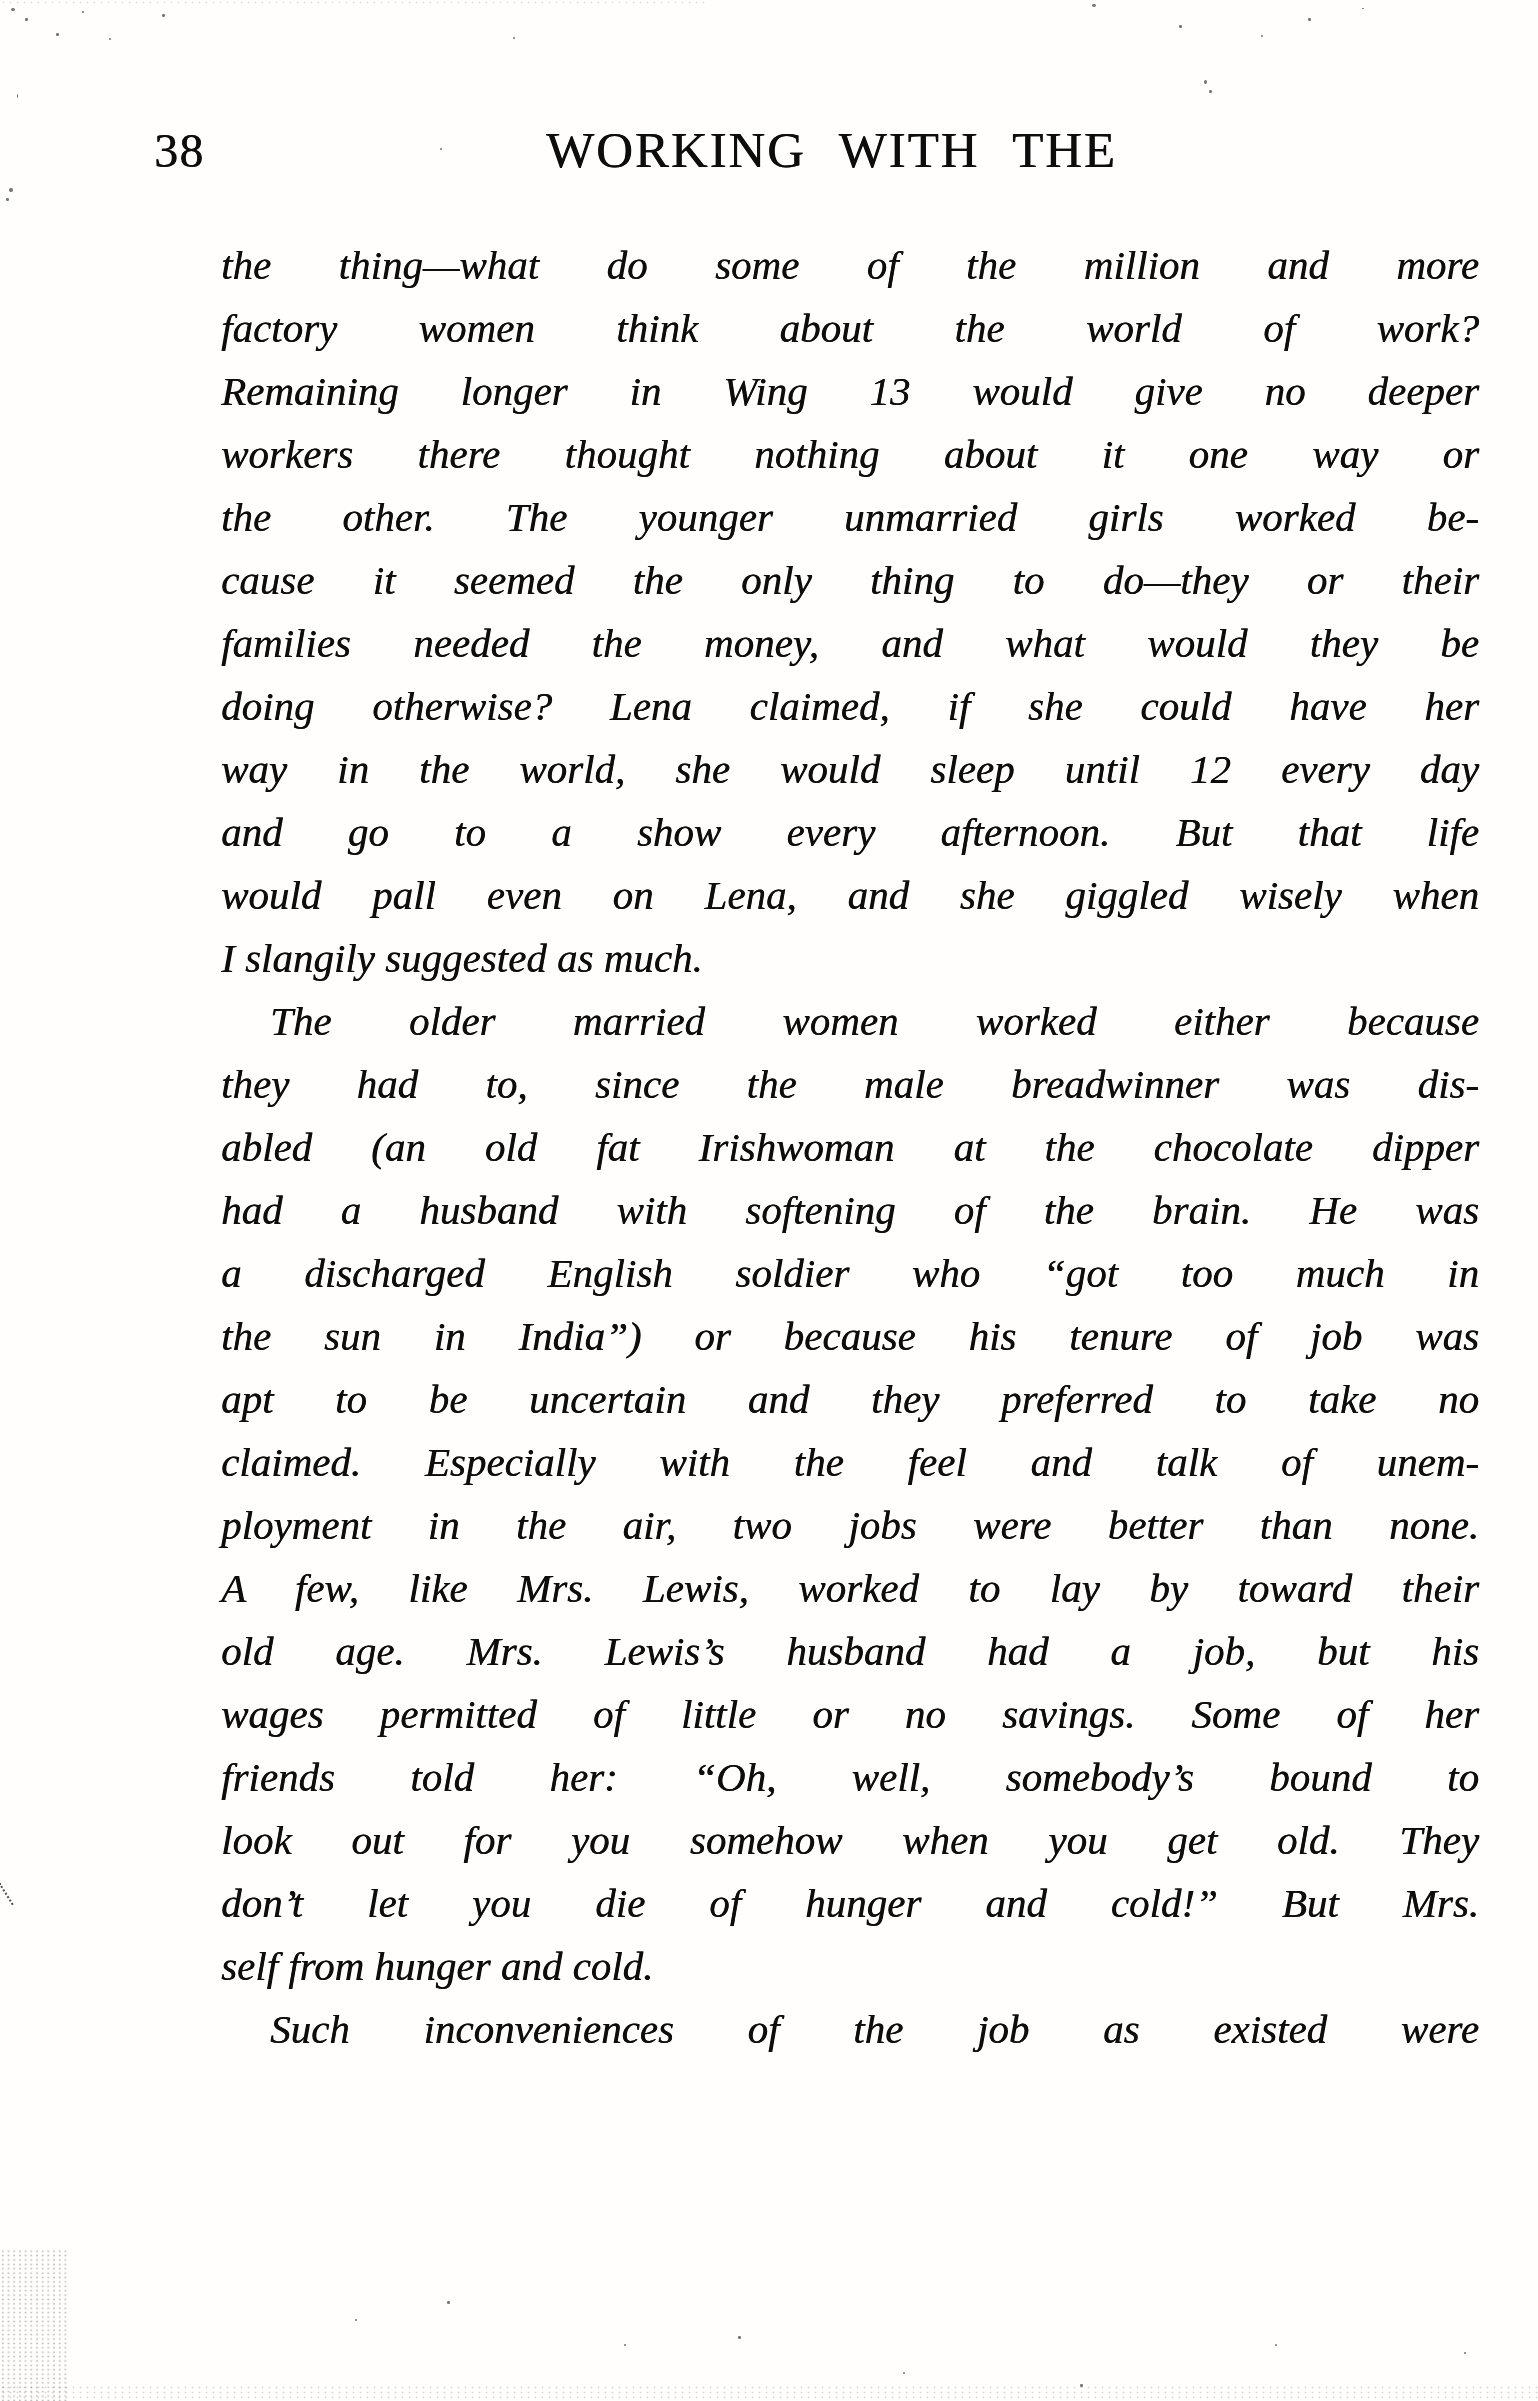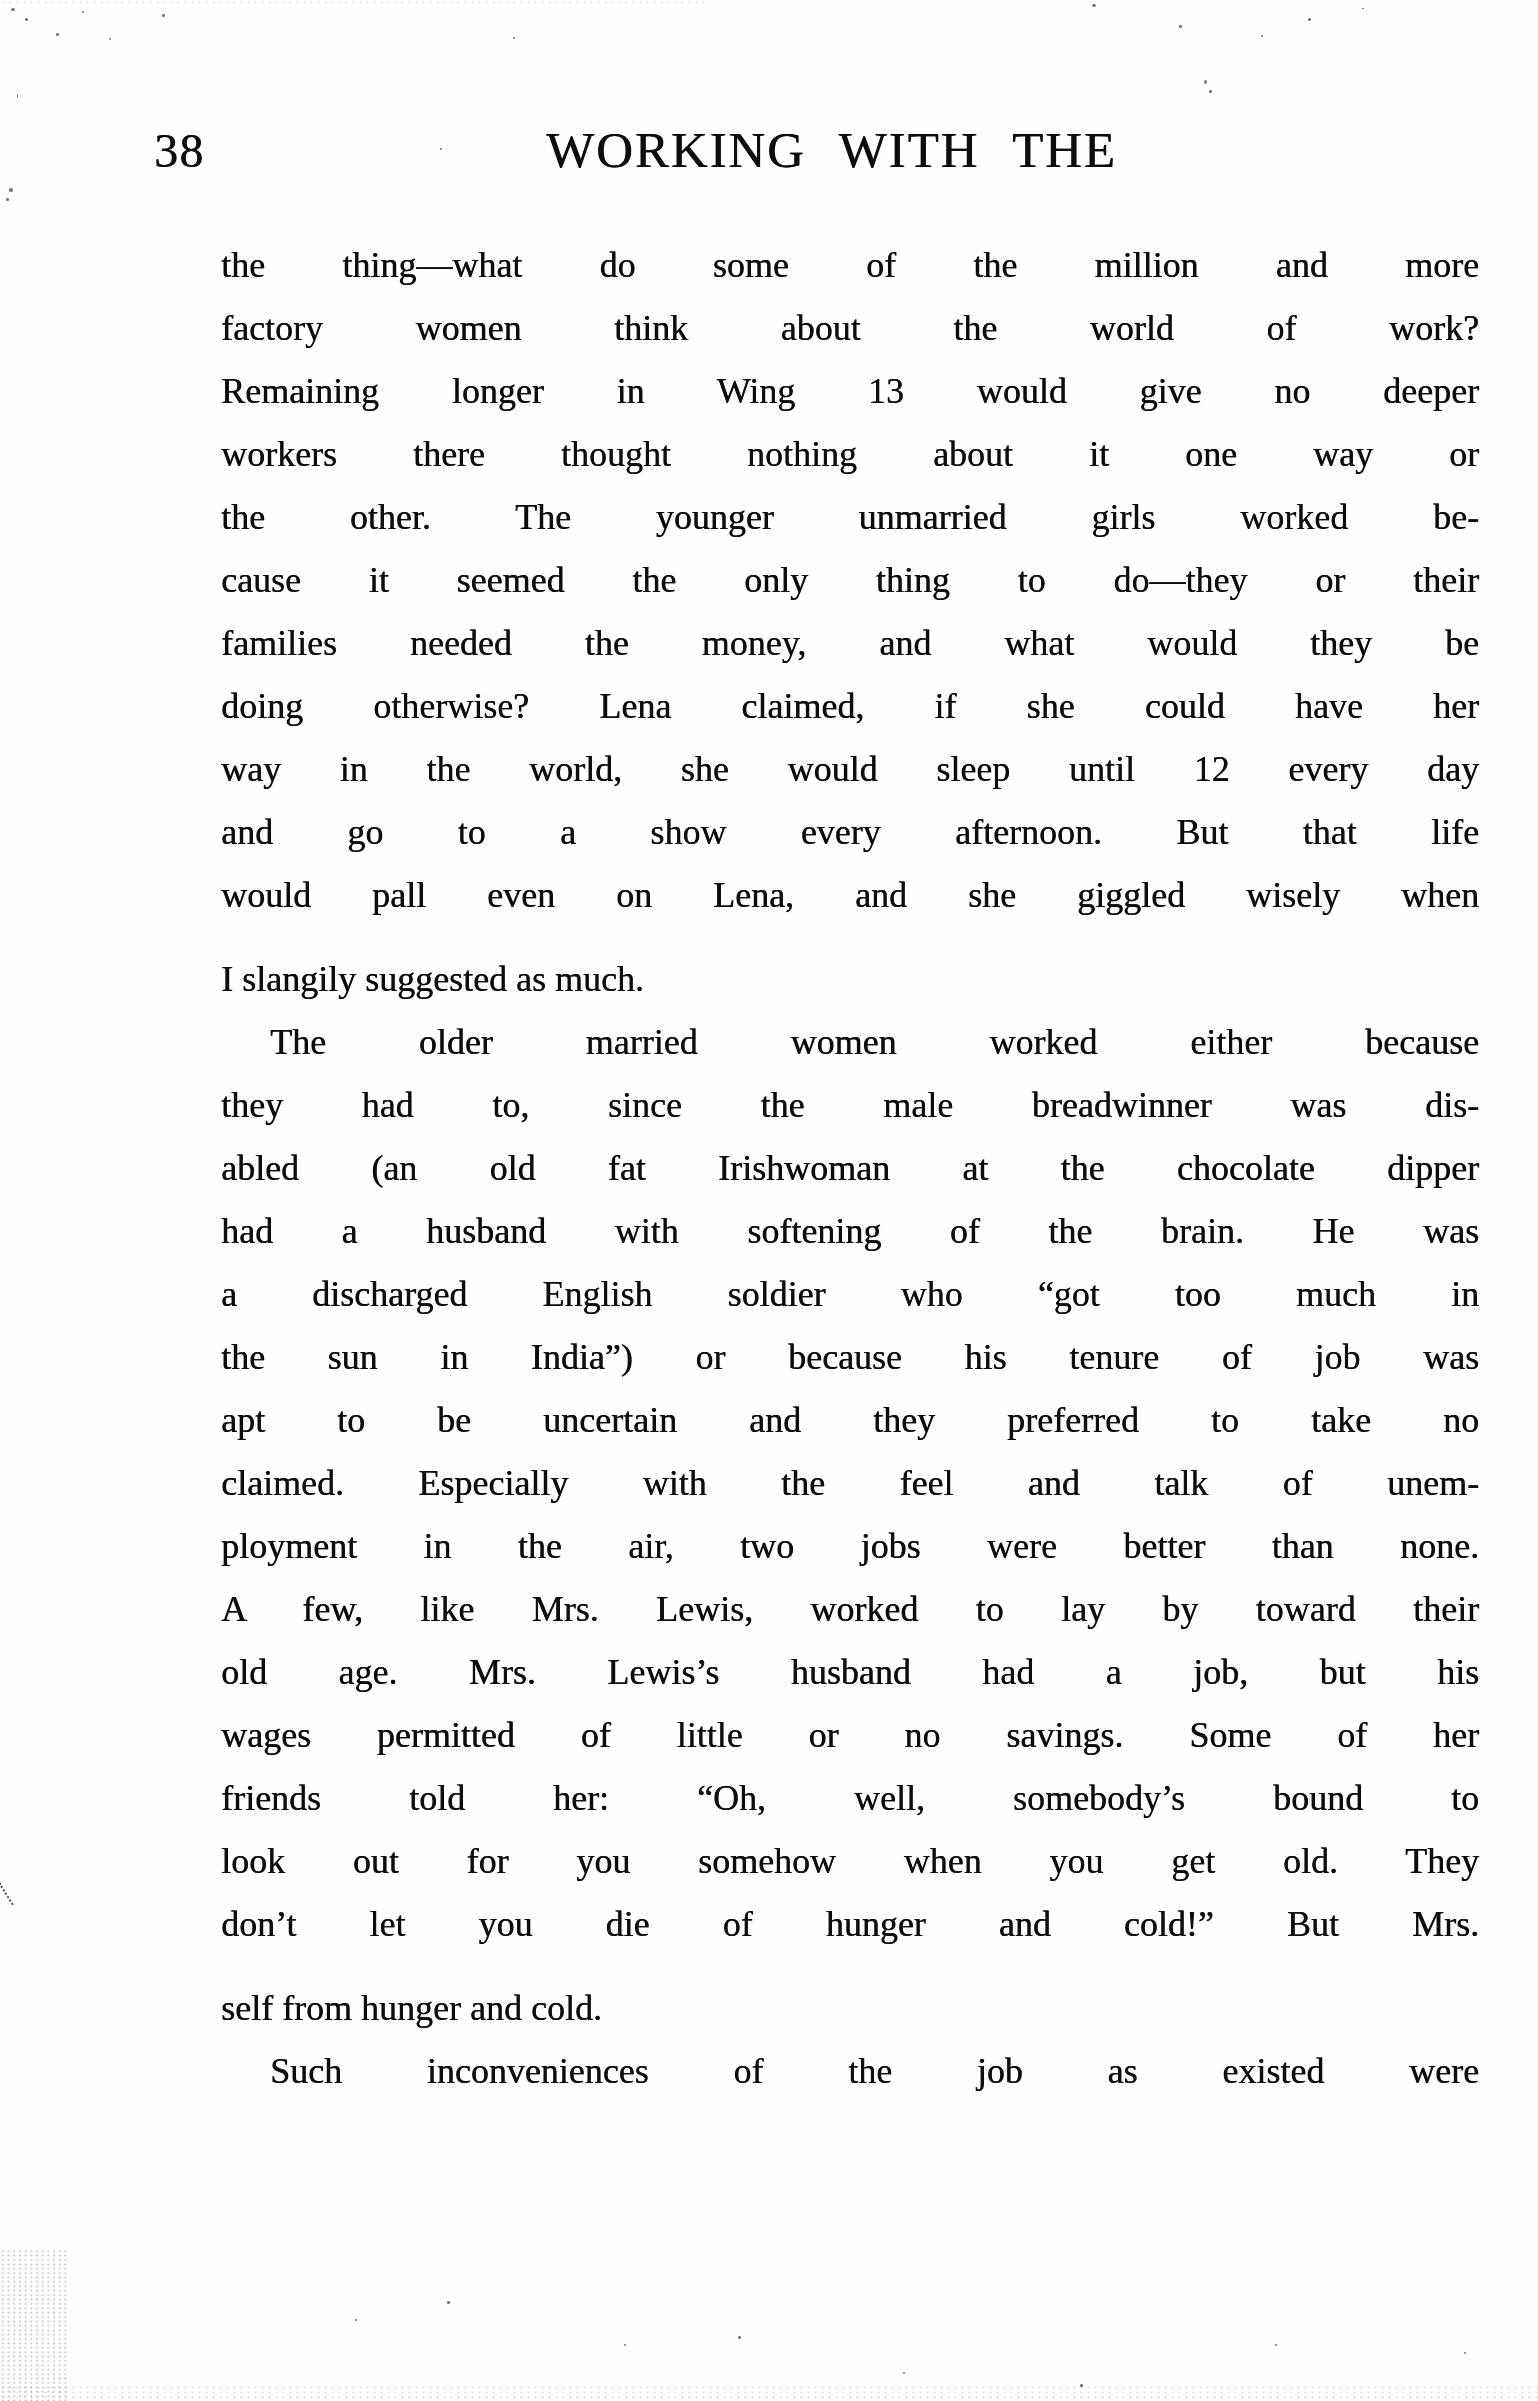--- a/index.html
+++ b/index.html
@@ -31,27 +31,28 @@
   }
   
   .bodytext {
     position: absolute;
     left: 221px; top: 234px;
     width: 1258px;
   }
   .line {
     height: 63px;
     line-height: 63px;
-    font-size: 36px;
+    font-size: 41px;
     text-align: justify;
     text-align-last: justify;
     text-shadow: 0.4px 0 0 currentColor;
     white-space: nowrap;
+    font-style: italic;
   }
-  .line.end { text-align-last: left; margin-top: 21px; }
+  .line.end { text-align-last: left; }
   .line.indent { text-indent: 49px; }
   
   .speck {
     position: absolute;
     background: #2b2b2b;
     border-radius: 50%;
     opacity: 0.65;
   }
   .scratch {
     position: absolute;

